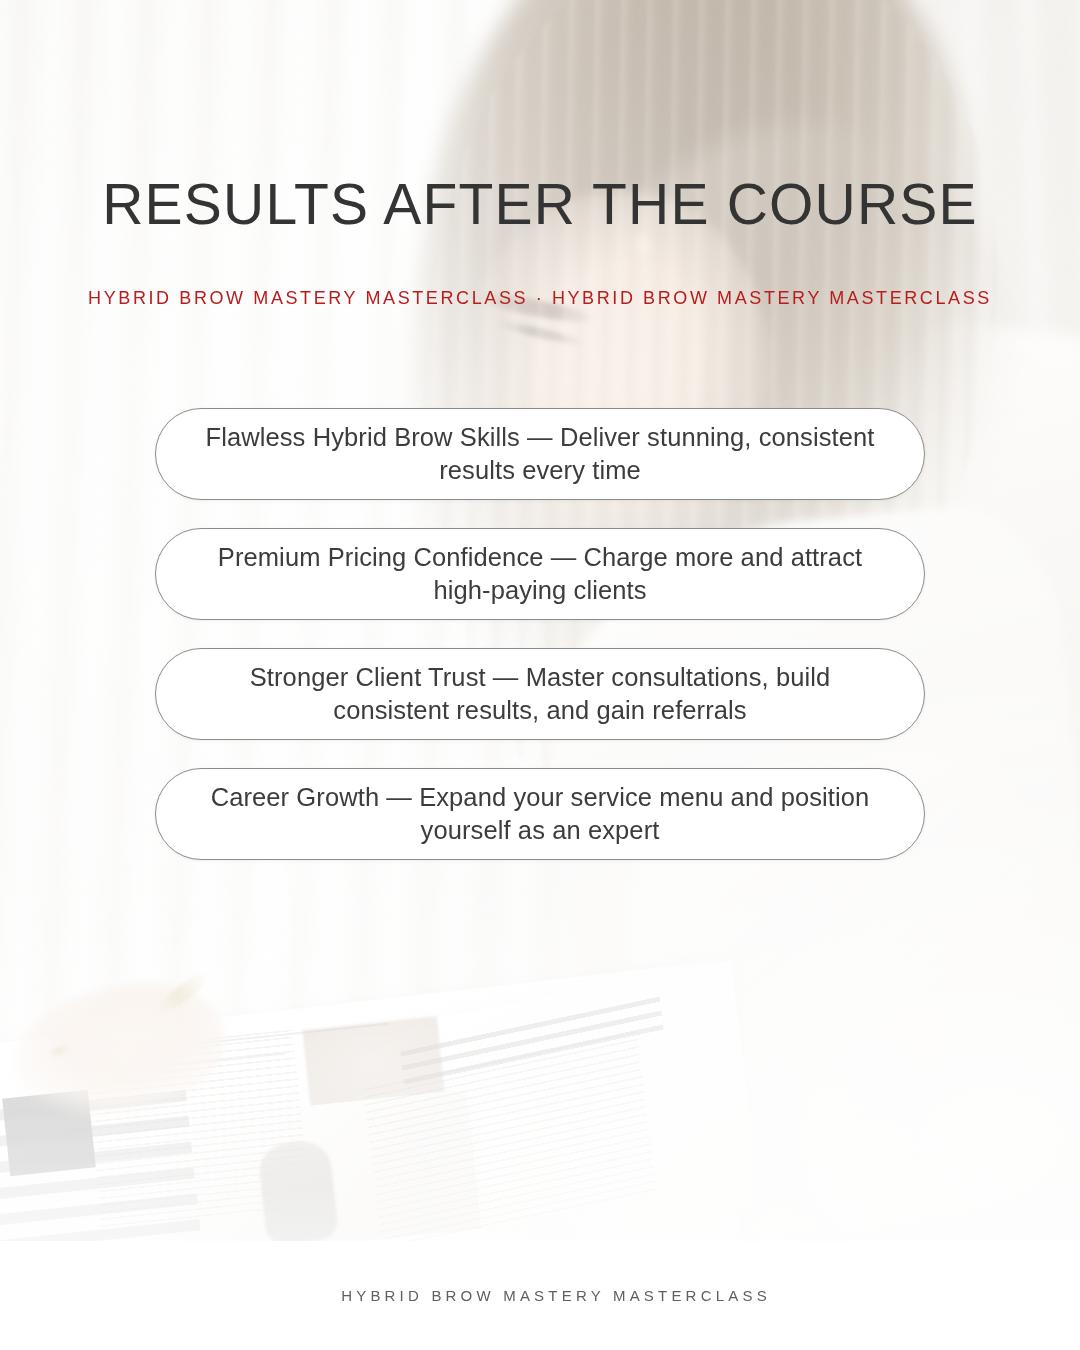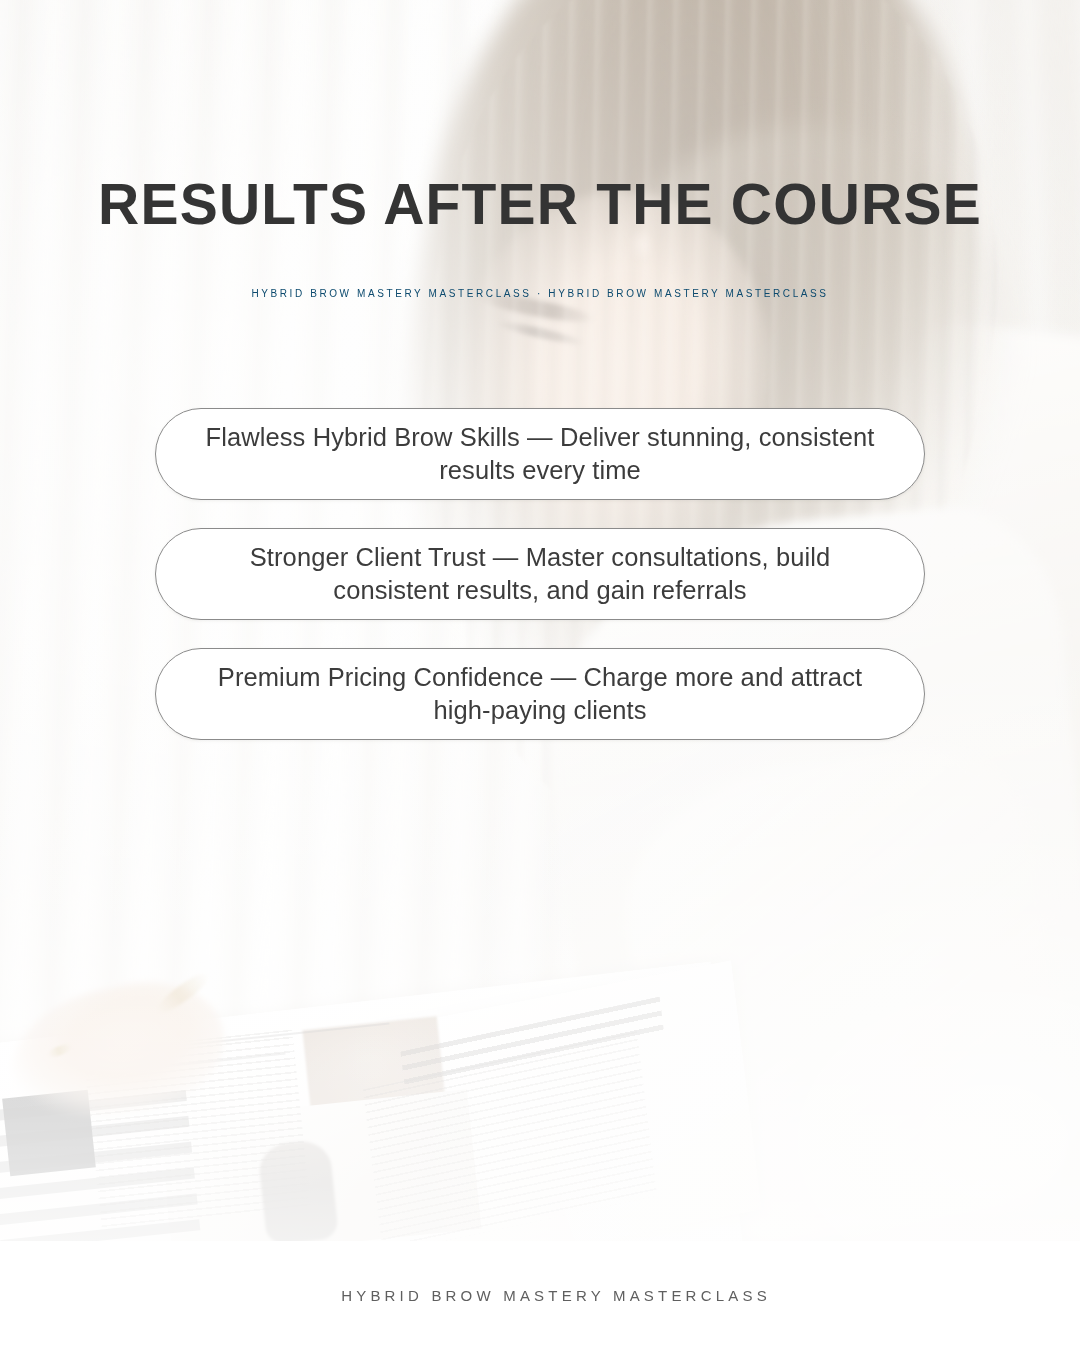--- a/index.html
+++ b/index.html
@@ -310,34 +310,34 @@
   }
   .ph-soft { position:absolute; inset:0; backdrop-filter:blur(0.5px); }
 
   
   .content { position:absolute; inset:0; }
 
   .page-title {
     position:absolute; left:0; right:0; top:176px;
     text-align:center;
     font-size:57px;
-    font-weight:700;
+    font-weight:400;
     letter-spacing:1.2px;
     color:#343434;
     line-height:1;
     white-space:nowrap;
   }
 
   .page-subtitle {
     position:absolute; left:0; right:0; top:288px;
     text-align:center;
-    font-size:10px;
+    font-size:18px;
     font-weight:400;
     letter-spacing:2.6px;
-    color:#0c4a6e;
+    color:#b91c1c;
     white-space:nowrap;
   }
 
   .pill-list {
     position:absolute;
     left:155px; top:408px; width:770px;
   }
   .pill {
     width:770px;
     height:92px;
@@ -430,27 +430,30 @@
 
     <div class="page-subtitle">HYBRID BROW MASTERY MASTERCLASS · HYBRID BROW MASTERY MASTERCLASS</div>
 
     <div class="pill-list">
 
       <div class="pill">
         <span class="pill-text">Flawless Hybrid Brow Skills — Deliver stunning, consistent results every time</span>
       </div>
 
       <div class="pill">
+        <span class="pill-text">Premium Pricing Confidence — Charge more and attract high-paying clients</span>
+      </div>
+
+      <div class="pill">
         <span class="pill-text">Stronger Client Trust — Master consultations, build consistent results, and gain referrals</span>
       </div>
 
       <div class="pill">
-        <span class="pill-text">Premium Pricing Confidence — Charge more and attract high-paying clients</span>
+        <span class="pill-text">Career Growth — Expand your service menu and position yourself as an expert</span>
       </div>
-
 
 
     </div>
 
     <div class="footer-bar">
       <span class="footer-text">HYBRID BROW MASTERY MASTERCLASS</span>
     </div>
 
   </div>
 </div>

